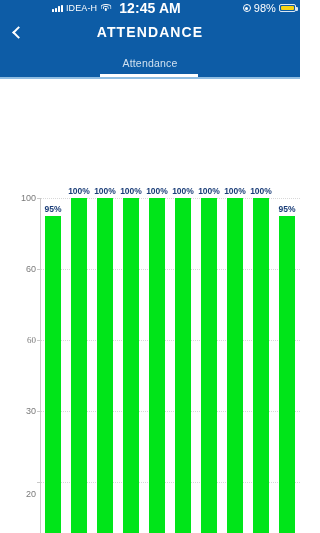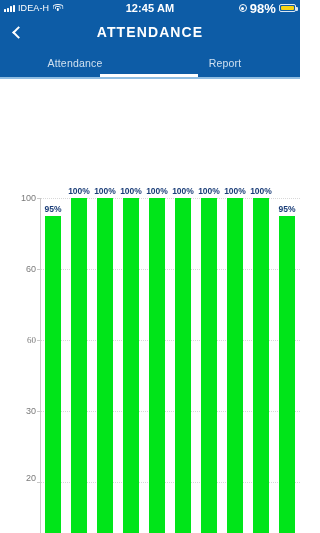--- a/index.html
+++ b/index.html
@@ -8,49 +8,49 @@
     font-family:"Liberation Sans", sans-serif;
     background:#ffffff;
     overflow:hidden;
     position:relative;
   }
 
   
   .statusbar{
     height:16px; background:#0D5CA6; color:#ffffff;
     display:flex; align-items:center; position:relative;
-    font-size:9px; font-weight:bold; letter-spacing:.1px;
+    font-size:9px; font-weight:bold; letter-spacing:.1px;padding-left:48px;
   }
   .sb-left{ display:flex; align-items:center; gap:3px; padding-left:4px; }
   .sig{ display:flex; align-items:flex-end; gap:1px; height:8px; }
   .sig i{ width:2px; background:#ffffff; display:block; border-radius:.5px; }
   .sig i:nth-child(1){ height:3px; }
   .sig i:nth-child(2){ height:4.5px; }
   .sig i:nth-child(3){ height:6px; }
   .sig i:nth-child(4){ height:7.5px; }
   .carrier{ font-size:9px; font-weight:normal; }
   .wifi{ width:11px; height:9px; position:relative; }
   .wifi span{ position:absolute; left:50%; transform:translateX(-50%);
      border:1.2px solid #fff; border-bottom:none; border-radius:50% 50% 0 0; }
   .wifi span:nth-child(1){ width:11px; height:5.5px; top:0; }
   .wifi span:nth-child(2){ width:6.5px; height:3.4px; top:2.2px; }
   .wifi span:nth-child(3){ width:2.4px; height:2.4px; top:4.8px; background:#fff;
      border:none; border-radius:50%; }
   .sb-center{
     position:absolute; left:0; right:0; text-align:center;
-    font-size:11px; font-weight:bold;
+    font-size:14px; font-weight:bold;
   }
   .sb-right{
     margin-left:auto; display:flex; align-items:center; gap:3px; padding-right:4px;
   }
   .loc-ic{ width:8px; height:8px; border:1.2px solid #fff; border-radius:50%;
      position:relative; }
   .loc-ic::after{ content:""; position:absolute; left:1.6px; top:1.6px;
      width:3px; height:3px; background:#fff; border-radius:50%; }
-  .batt-pct{ font-size:13px; font-weight:bold; }
+  .batt-pct{ font-size:11px; font-weight:normal; }
   .batt{ width:17px; height:8.5px; border:1px solid rgba(255,255,255,.85);
      border-radius:2px; position:relative; padding:1px; }
   .batt::after{ content:""; position:absolute; right:-2.5px; top:2.4px;
      width:1.6px; height:3.4px; background:rgba(255,255,255,.85);
      border-radius:0 1px 1px 0; }
   .batt i{ display:block; height:100%; width:98%; background:#F5D313; border-radius:1px; }
 
   
   .navbar{
     height:32px; background:#0D5CA6; position:relative;
@@ -147,34 +147,31 @@
   <div class="back-btn">
     <span class="chev"></span>
   </div>
   <div class="nav-title">ATTENDANCE</div>
 </div>
 
 <div class="tabbar">
   <div class="tab">
     <span>Attendance</span>
   </div>
-  <div class="tab">
-    <span>Report</span>
-  </div>
   <div class="tab-underline"></div>
 </div>
 <div class="tabdivider"></div>
 
 <div class="chart-wrap">
   <div class="axis-y"></div>
 
   <div class="plot" id="plot">
       <div class="gridline" style="top: 284px;"></div>
       <div class="tickmark" style="top: 284px;"></div>
-      <div class="ytick" style="top: 280px; margin-left: 24px;">20</div>
+      <div class="ytick" style="top: 296px; margin-left: 24px;">20</div>
       <div class="gridline" style="top: 213px;"></div>
       <div class="tickmark" style="top: 213px;"></div>
       <div class="ytick" style="top: 213px;">30</div>
       <div class="gridline" style="top: 142px;"></div>
       <div class="tickmark" style="top: 142px;"></div>
       <div class="ytick" style="top: 142px; font-family: Liberation Serif, serif;">60</div>
       <div class="gridline" style="top: 71px;"></div>
       <div class="tickmark" style="top: 71px;"></div>
       <div class="ytick" style="top: 71px;">60</div>
       <div class="gridline" style="top: 0px;"></div>

